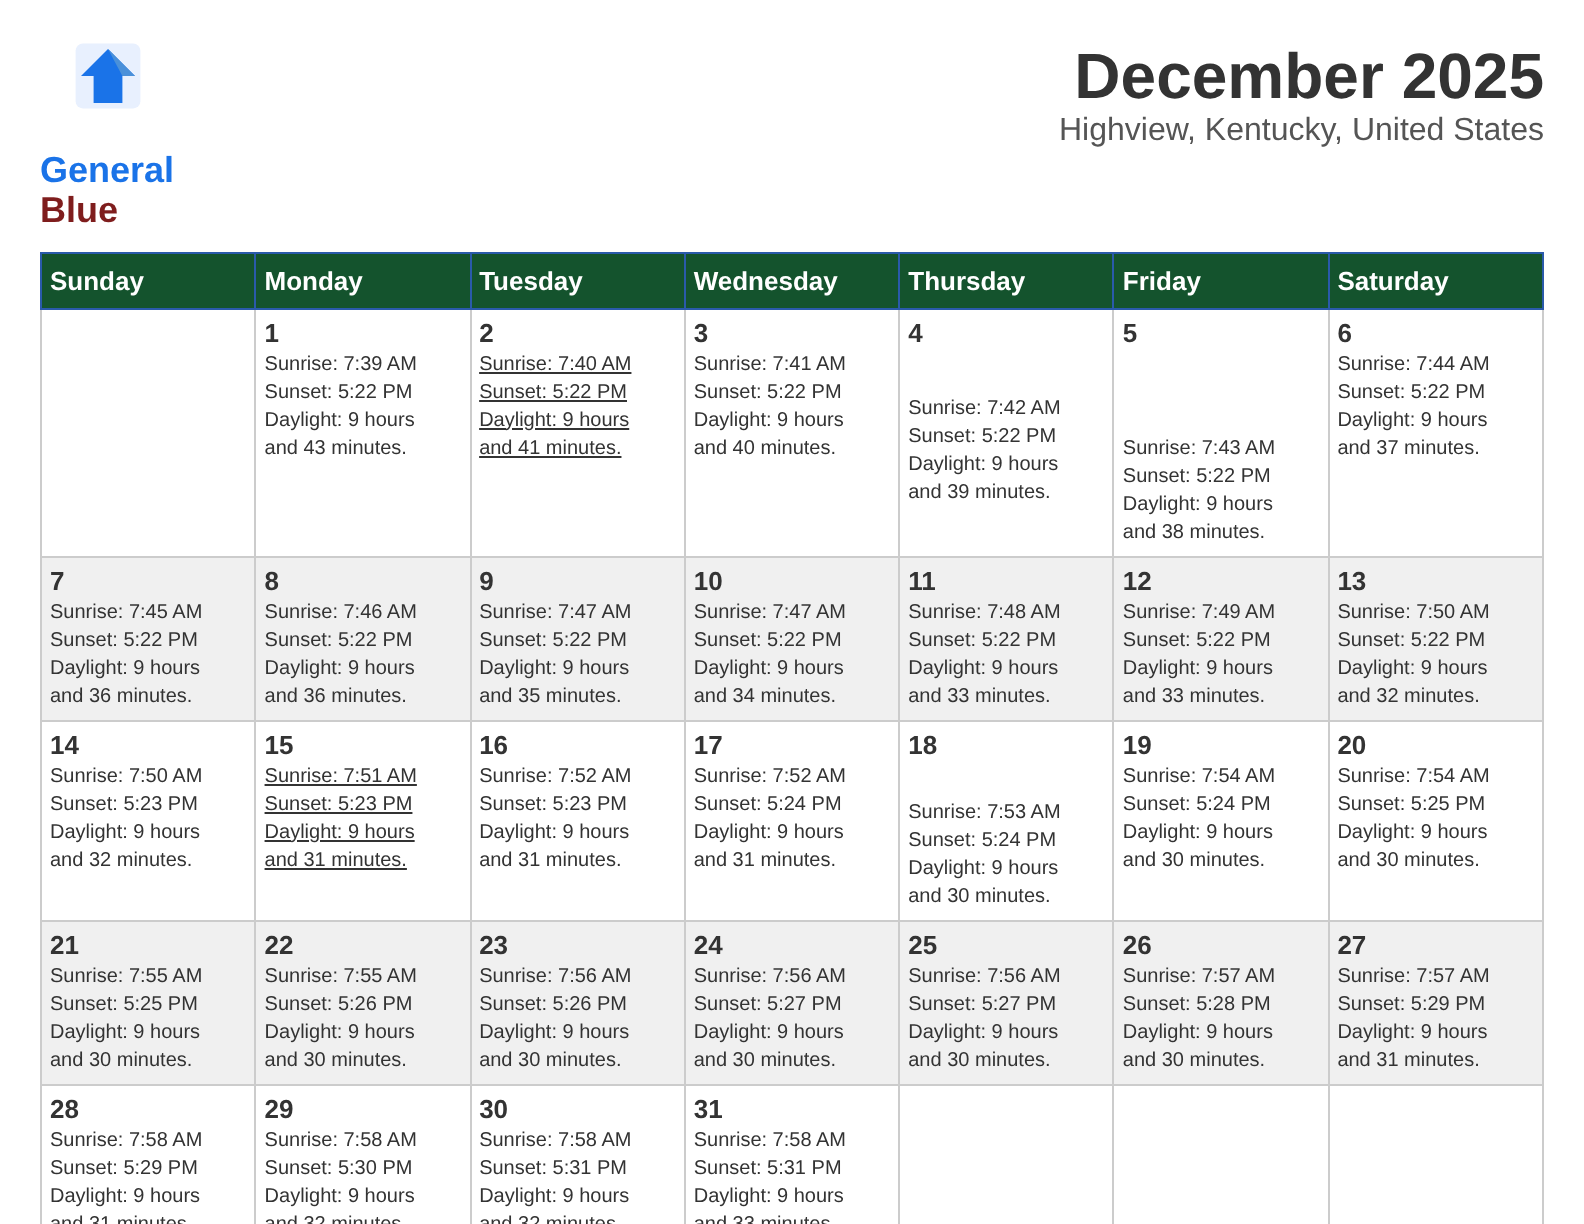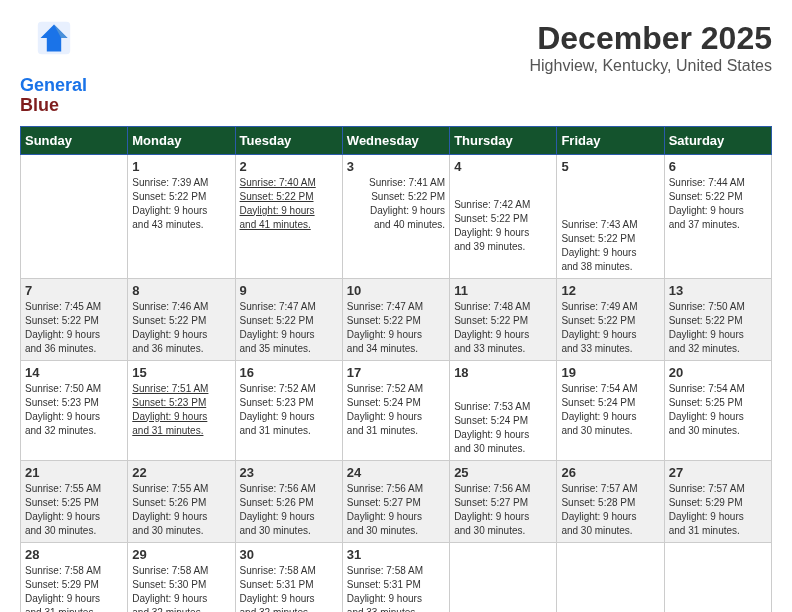--- a/index.html
+++ b/index.html
@@ -131,21 +131,21 @@
         </td>
         <td>
           <div class="day-number">2</div>
           <div class="day-info" style="white-space: pre-line; text-decoration: underline;">Sunrise: 7:40 AM
 Sunset: 5:22 PM
 Daylight: 9 hours
 and 41 minutes.</div>
         </td>
         <td>
           <div class="day-number">3</div>
-          <div class="day-info" style="white-space: pre-line; text-align: right;">Sunrise: 7:41 AM
+          <div class="day-info" style="white-space: pre-line;">Sunrise: 7:41 AM
 Sunset: 5:22 PM
 Daylight: 9 hours
 and 40 minutes.</div>
         </td>
         <td>
           <div class="day-number">4</div>
           <div class="day-info" style="white-space: pre-line; margin-top: 24px;">Sunrise: 7:42 AM
 Sunset: 5:22 PM
 Daylight: 9 hours
 and 39 minutes.</div>

